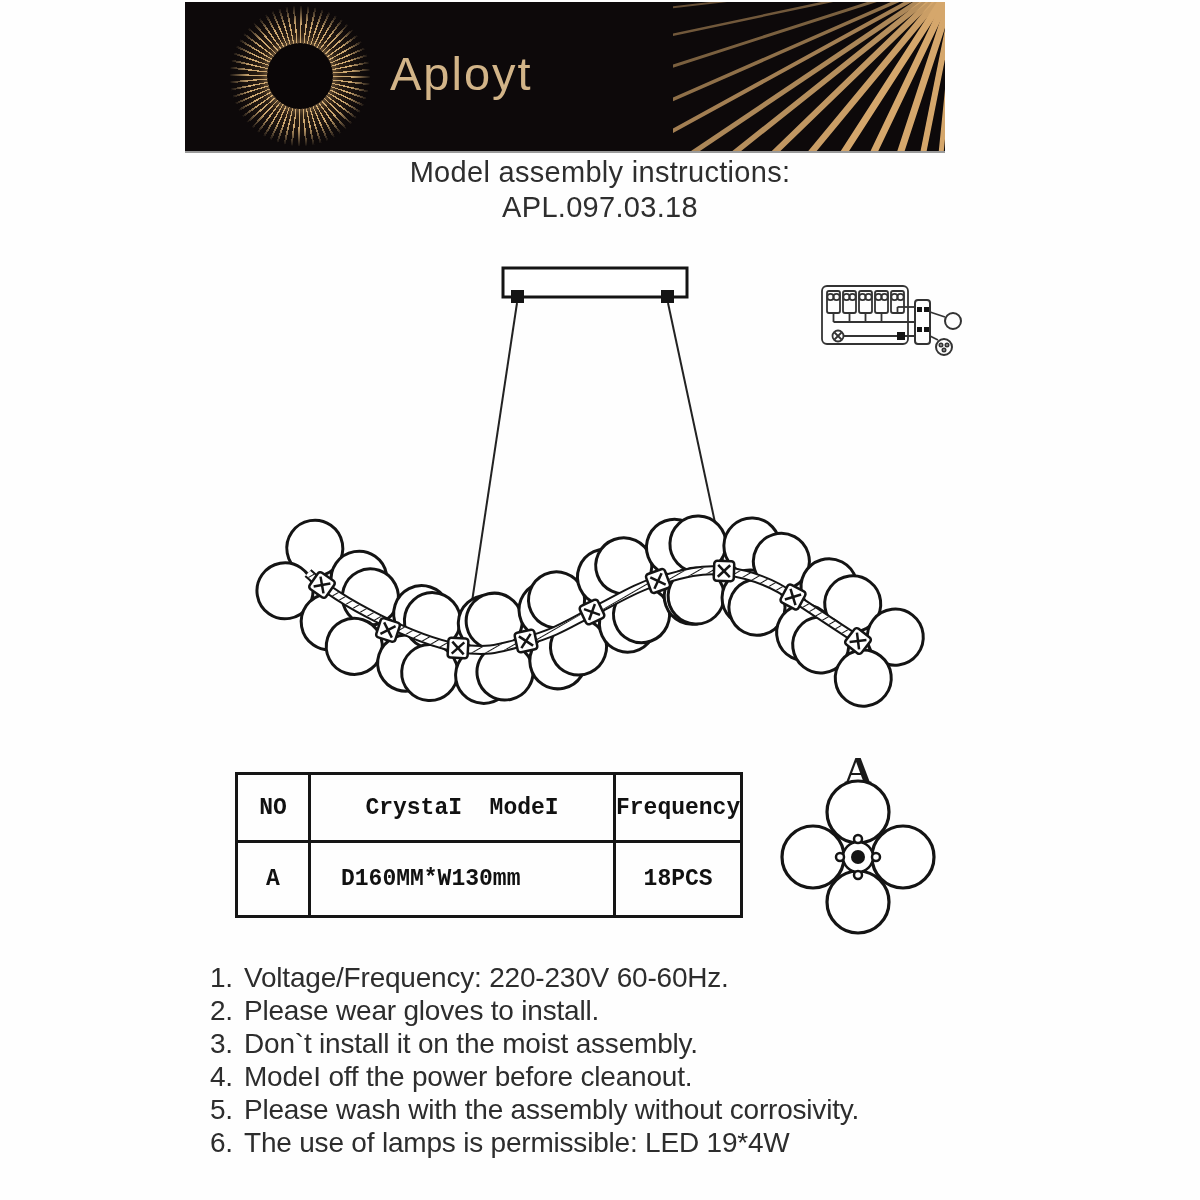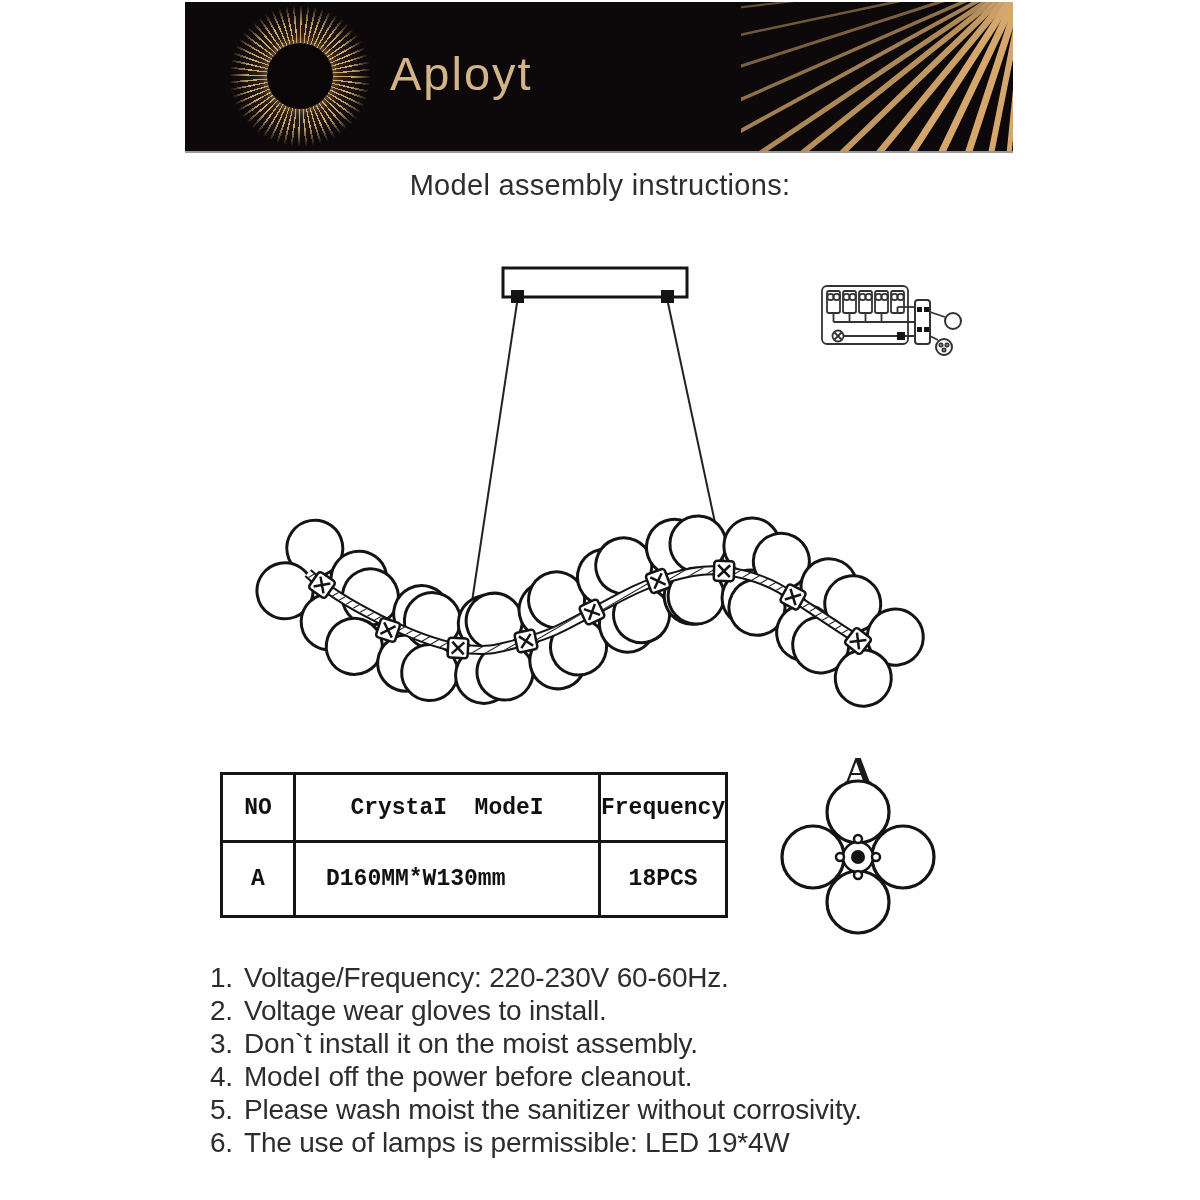--- a/index.html
+++ b/index.html
@@ -1,43 +1,43 @@
 <!DOCTYPE html>
 <html><head>
 <meta charset="utf-8">
 <style>
   html,body{margin:0;padding:0;background:#ffffff;}
   .page{position:relative;width:1200px;height:1200px;background:#fefefe;overflow:hidden;
         font-family:"Liberation Sans",sans-serif;color:#1a1a1a;}
 
   
-  .banner{position:absolute;left:185px;top:2px;width:828px;height:149px;
-          background:#0d090a;overflow:hidden;border-bottom:2px solid #9a9a9a;}
+  .banner{position:absolute;left:185px;top:2px;width:740px;height:149px;
+          background:#0d090a;overflow:hidden;border-bottom:2px solid #9a9a9a;padding-left:20px;}
   .sunburst{position:absolute;left:45px;top:4px;width:140px;height:140px;border-radius:50%;
             background:
               radial-gradient(circle, rgba(0,0,0,0) 52%, #0d090a 72%),
               repeating-conic-gradient(from 0deg, rgba(214,175,118,0.95) 0deg 1.7deg, rgba(13,9,10,0) 1.7deg 6deg),
               radial-gradient(circle, rgba(140,100,55,0.55) 0%, rgba(140,100,55,0.12) 55%, rgba(0,0,0,0) 72%);}
   .sunburst::after{content:"";position:absolute;left:50%;top:50%;width:66px;height:66px;
             transform:translate(-50%,-50%);border-radius:50%;background:#0a0607;
             box-shadow:0 0 8px 2px rgba(226,186,128,0.45);}
   .brand{position:absolute;left:205px;top:44px;font-size:47px;letter-spacing:2px;
          color:#d2b488;font-weight:400;}
   .fan{position:absolute;right:0;top:0;}
 
   
-  .title{position:absolute;left:0;top:168px;width:1200px;text-align:center;
+  .title{position:absolute;left:0;top:155px;width:1200px;text-align:center;
          font-size:29px;line-height:35px;color:#2e2e2e;letter-spacing:0.3px;}
 
   
   .main-drawing{position:absolute;left:250px;top:255px;}
   .detail-drawing{position:absolute;left:775px;top:735px;}
 
   
-  .spec-table{position:absolute;left:220px;top:772px;border-collapse:collapse;
+  .spec-table{position:absolute;left:235px;top:772px;border-collapse:collapse;
               font-family:"Liberation Mono",monospace;font-weight:bold;font-size:23px;color:#111;}
   .spec-table th,.spec-table td{border:3px solid #151515;text-align:center;padding:0;}
   .spec-table th{font-weight:bold;}
   .col-no{width:70px;}
   .col-model{width:302px;margin-left:19px;}
   .col-qty{width:118px;}
   .row-head{height:68px;}
   .row-data{height:75px;}
   .cell-pre{white-space:pre;}
   .cell-left{text-align:left !important;padding-left:30px !important;font-family:Liberation Mono, monospace;}
@@ -72,20 +72,21 @@
         <line x1="286" y1="-28" x2="200" y2="152" stroke-width="7"></line>
         <line x1="286" y1="-28" x2="227" y2="152" stroke-width="7"></line>
         <line x1="286" y1="-28" x2="250" y2="152" stroke-width="6"></line>
         <line x1="286" y1="-28" x2="268" y2="152" stroke-width="5"></line>
       </g>
     </svg>
   </div>
 
   <div class="title">
     <div>Model assembly instructions:</div>
+    <div>APL.097.03.18</div>
   </div>
 
   <svg class="main-drawing" width="730" height="470" viewBox="0 0 730 470">
     <defs>
       <pattern id="hatch" width="7" height="7" patternUnits="userSpaceOnUse" patternTransform="rotate(60)">
         <line x1="0" y1="0" x2="0" y2="7" stroke="#141414" stroke-width="2"></line>
       </pattern>
     </defs>
 
     <g>
@@ -294,33 +295,33 @@
   </tbody>
     </table>
 
   <div class="instructions">
     <div class="instr-row">
       <span class="instr-num">1.</span>
       <span class="instr-text">Voltage/Frequency: 220-230V 60-60Hz.</span>
     </div>
     <div class="instr-row">
       <span class="instr-num">2.</span>
-      <span class="instr-text">Voltage wear gloves to install.</span>
+      <span class="instr-text">Please wear gloves to install.</span>
     </div>
     <div class="instr-row">
       <span class="instr-num">3.</span>
       <span class="instr-text">Don`t install it on the moist assembly.</span>
     </div>
     <div class="instr-row">
       <span class="instr-num">4.</span>
       <span class="instr-text">ModeI off the power before cleanout.</span>
     </div>
     <div class="instr-row">
       <span class="instr-num">5.</span>
-      <span class="instr-text">Please wash moist the sanitizer without corrosivity.</span>
+      <span class="instr-text">Please wash with the assembly without corrosivity.</span>
     </div>
     <div class="instr-row">
       <span class="instr-num">6.</span>
       <span class="instr-text">The use of lamps is permissible: LED 19*4W</span>
     </div>
   </div>
 
 </div>
 
 </body></html>

